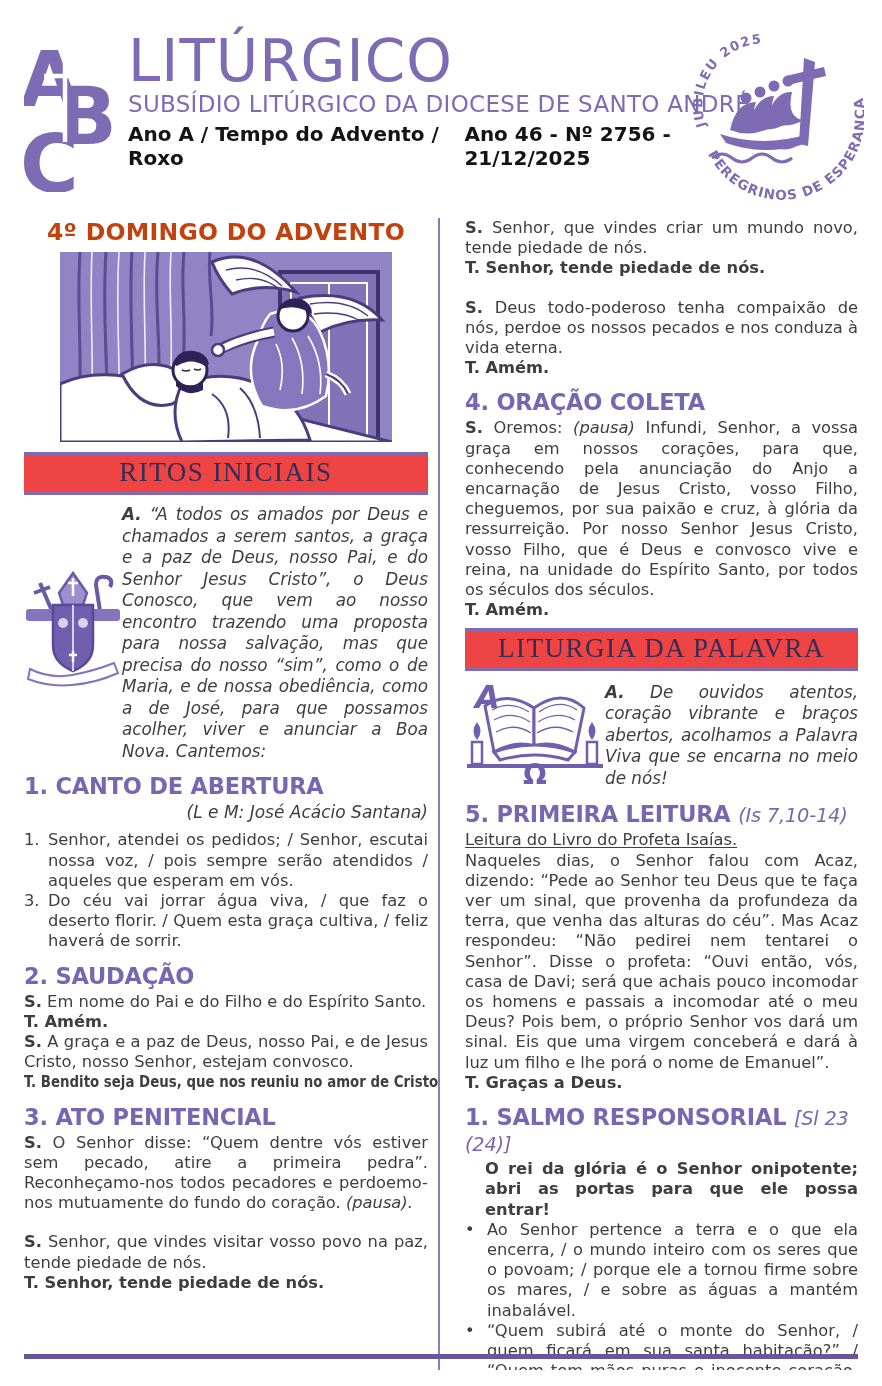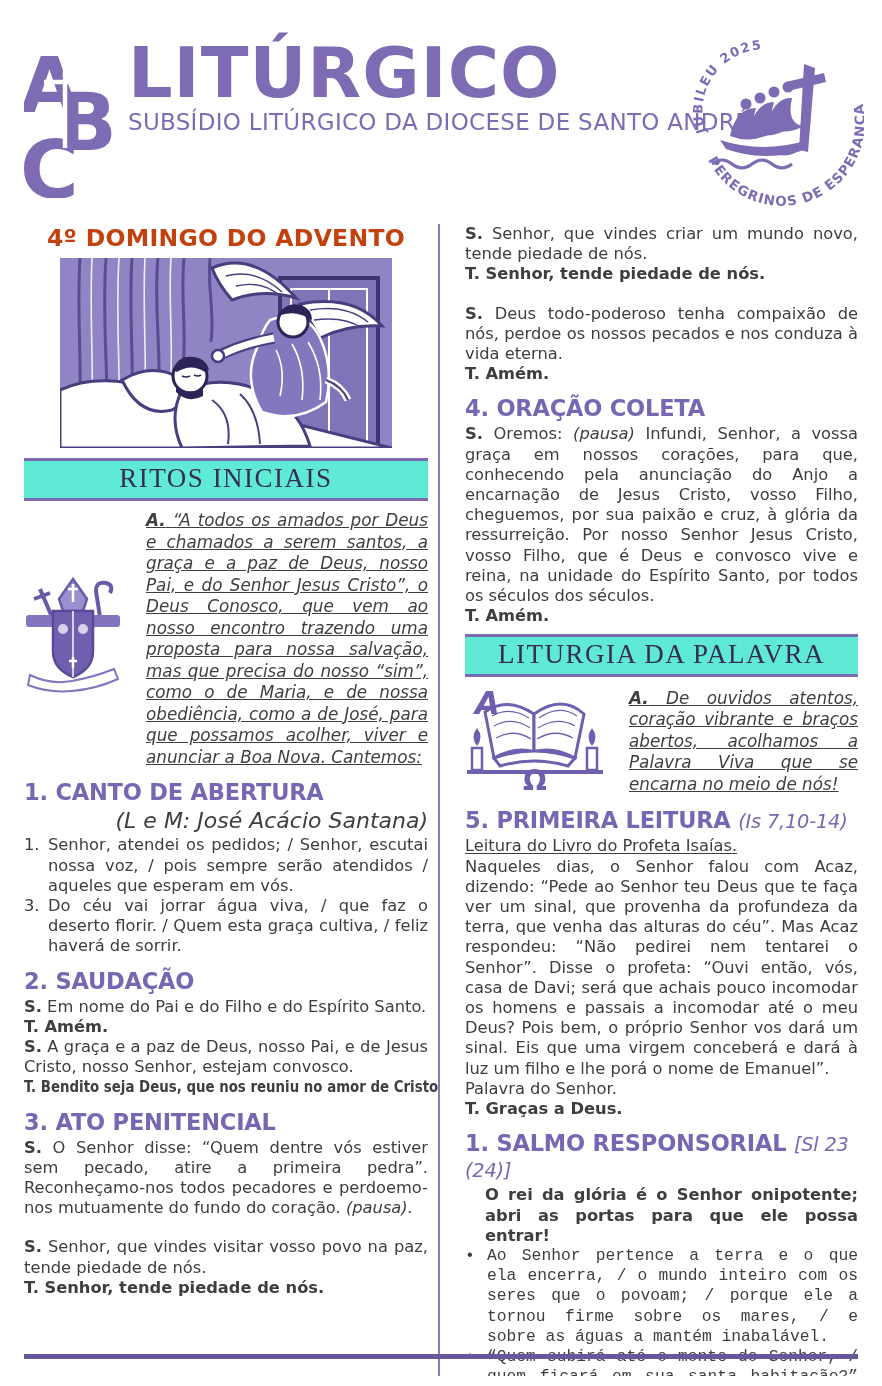--- a/index.html
+++ b/index.html
@@ -4,59 +4,59 @@
 <style>
   html,body{margin:0;padding:0;background:#fff;}
   .page{position:relative;width:882px;height:1386px;overflow:hidden;background:#fff;
         font-family:"DejaVu Sans",sans-serif;color:#3e3d40;}
   .inner{padding:14px 24px 0 24px;}
 
   
   .masthead{position:relative;height:176px;}
   .logo{position:absolute;left:0;top:10px;}
   .mast-main{margin-left:104px;width:642px;}
-  .title{font-size:70px;font-weight:bold;color:#7d6cb4;letter-spacing:1px;line-height:1.02;margin-top:24px;}
+  .title{font-size:58px;font-weight:normal;color:#7d6cb4;letter-spacing:1px;line-height:1.02;margin-top:18px;}
   .subtitle{font-size:23px;color:#7d6cb4;letter-spacing:.3px;margin-top:0;}
   .issue-row{display:flex;justify-content:space-between;margin-top:5px;
              font-size:20px;font-weight:bold;color:#141414;}
   .jubilee{position:absolute;right:-6px;top:2px;}
 
   
   .cols{display:flex;margin-top:10px;height:1152px;}
   .col-l{width:404px;padding-right:10px;overflow:hidden;}
   .vdiv{width:2px;background:#8a7bbd;}
   .col-r{flex:1;padding-left:25px;overflow:hidden;}
 
   .bottom-rule{position:absolute;left:24px;right:24px;top:1354px;height:5px;background:#67589b;}
 
   
   p{margin:0;font-size:16.3px;line-height:1.24;text-align:justify;}
   .page-heading{margin:0 0 6px 0;text-align:center;font-size:23.5px;font-weight:bold;
                 color:#c2410c;letter-spacing:.3px;}
   h3.sec{margin:11px 0 3px 0;font-size:22.5px;font-weight:bold;color:#7767b2;letter-spacing:-.2px;}
   h3.sec .secref{font-weight:normal;font-size:.86em;font-style:italic;}
-  .banner{margin:8px 0 9px 0;background:#5eead4;border-top:3px solid #7c6bb3;border-bottom:3px solid #7c6bb3;
+  .banner{margin:8px 0 9px 0;background:#ef4444;border-top:3px solid #7c6bb3;border-bottom:3px solid #7c6bb3;
           text-align:center;font-family:"Liberation Serif","DejaVu Serif",serif;
           font-size:27px;color:#372c56;letter-spacing:1.5px;padding:2px 0 4px 0;}
   .illus{margin:2px auto 10px auto;width:332px;height:190px;}
-  .intro-row{display:flex;align-items:center;gap:24px;margin:0 0 2px 0;text-decoration:underline;}
+  .intro-row{display:flex;align-items:center;gap:0;margin:0 0 2px 0;}
   .intro-row .art{flex:0 0 auto;}
   .intro-text{font-style:italic;font-size:16.8px;line-height:1.28;}
   .intro-text b{font-style:italic;}
-  .credit{text-align:right;font-style:italic;font-size:22px;line-height:1.2;margin-bottom:1px;}
+  .credit{text-align:right;font-style:italic;font-size:17px;line-height:1.2;margin-bottom:8px;}
   .verse{padding-left:24px;text-indent:-24px;}
   .verse .vnum{display:inline-block;min-width:24px;text-indent:0;}
   .refrain{font-weight:bold;font-style:italic;}
   .sline b{white-space:nowrap;}
   .tline{font-weight:bold;}
   .squeeze{display:inline-block;transform:scaleX(.82);transform-origin:left center;white-space:nowrap;}
   .gap{height:19px;}
   .source{text-decoration:underline;text-underline-offset:2px;}
   .psalm-refrain{font-weight:bold;margin-left:20px;}
-  .bullet{padding-left:22px;text-indent:-22px;font-family:Liberation Mono, monospace;}
+  .bullet{padding-left:22px;text-indent:-22px;}
   .bullet .bdot{display:inline-block;min-width:22px;text-indent:0;}
 </style>
 </head>
 <body>
 
 <div class="page">
   <div class="inner">
 
     <div class="masthead">
       <div class="logo">
@@ -69,20 +69,24 @@
           <g stroke="#ffffff" stroke-width="4.5">
             <line x1="41" y1="8" x2="41" y2="100"></line>
             <line x1="20" y1="34" x2="66" y2="34"></line>
           </g>
         </svg>
       </div>
 
       <div class="mast-main">
         <div class="title">LITÚRGICO</div>
         <div class="subtitle">SUBSÍDIO LITÚRGICO DA DIOCESE DE SANTO ANDRÉ</div>
+        <div class="issue-row">
+          <span>Ano A / Tempo do Advento / Roxo</span>
+          <span>Ano 46 - Nº 2756 - 21/12/2025</span>
+        </div>
       </div>
 
       <div class="jubilee">
         <svg width="178" height="168" viewBox="0 0 178 168" xmlns="http://www.w3.org/2000/svg" xmlns:xlink="http://www.w3.org/1999/xlink">
           <defs>
             <path id="jub-top" d="M 20,92 A 62,62 0 0 1 116,22"></path>
             <path id="jub-bot" d="M 22,120 A 80,80 0 0 0 170,46"></path>
           </defs>
           <text font-size="13" font-weight="bold" letter-spacing="1.5" fill="#7d6cb4" font-family="DejaVu Sans,sans-serif">
             <textPath xlink:href="#jub-top" href="#jub-top">JUBILEU 2025</textPath>
@@ -249,21 +253,20 @@
               <rect x="122" y="62" width="10" height="22" fill="#ffffff" stroke="#6f5fae" stroke-width="2.5"></rect>
               <path d="M127,42 q7,9 0,18 q-7,-9 0,-18" fill="#6f5fae"></path>
             </svg>
           </div>
           <p class="intro-text"><b>A.</b> <i>De ouvidos atentos, coração vibrante e braços abertos, acolhamos a Palavra Viva que se encarna no meio de nós!</i></p>
         </div>
 
         <h3 class="sec"><span>5. PRIMEIRA LEITURA</span> <i class="secref">(Is 7,10-14)</i></h3>
         <p class="source">Leitura do Livro do Profeta Isaías.</p>
         <p>Naqueles dias, o Senhor falou com Acaz, dizendo: “Pede ao Senhor teu Deus que te faça ver um sinal, que provenha da profundeza da terra, que venha das alturas do céu”. Mas Acaz respondeu: “Não pedirei nem tentarei o Senhor”. Disse o profeta: “Ouvi então, vós, casa de Davi; será que achais pouco incomodar os homens e passais a incomodar até o meu Deus? Pois bem, o próprio Senhor vos dará um sinal. Eis que uma virgem conceberá e dará à luz um filho e lhe porá o nome de Emanuel”.</p>
-        <p>Palavra do Senhor.</p>
         <p class="tline">T. Graças a Deus.</p>
 
         <h3 class="sec"><span>1. SALMO RESPONSORIAL</span> <i class="secref">[Sl 23 (24)]</i></h3>
         <p class="psalm-refrain">O rei da glória é o Senhor onipotente; abri as portas para que ele possa entrar!</p>
         <p class="bullet"><span class="bdot">•</span><span>Ao Senhor pertence a terra e o que ela encerra, / o mundo inteiro com os seres que o povoam; / porque ele a tornou firme sobre os mares, / e sobre as águas a mantém inabalável.</span></p>
         <p class="bullet"><span class="bdot">•</span><span>“Quem subirá até o monte do Senhor, / quem ficará em sua santa habitação?” / “Quem tem mãos puras e inocente coração, / quem não dirige sua mente para o crime.</span></p>
 
       </div>
     </div>
   </div>

